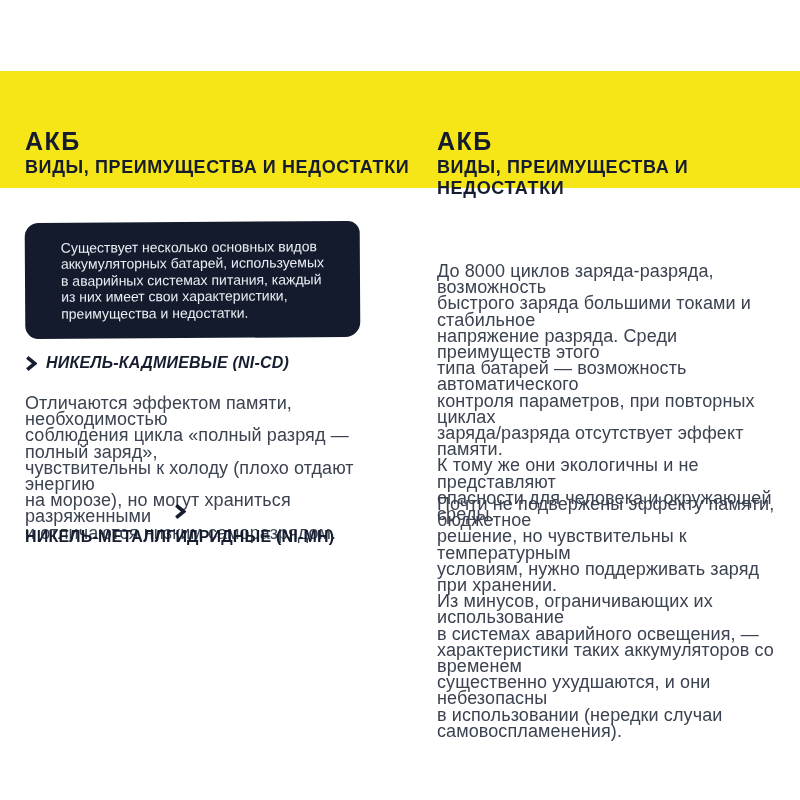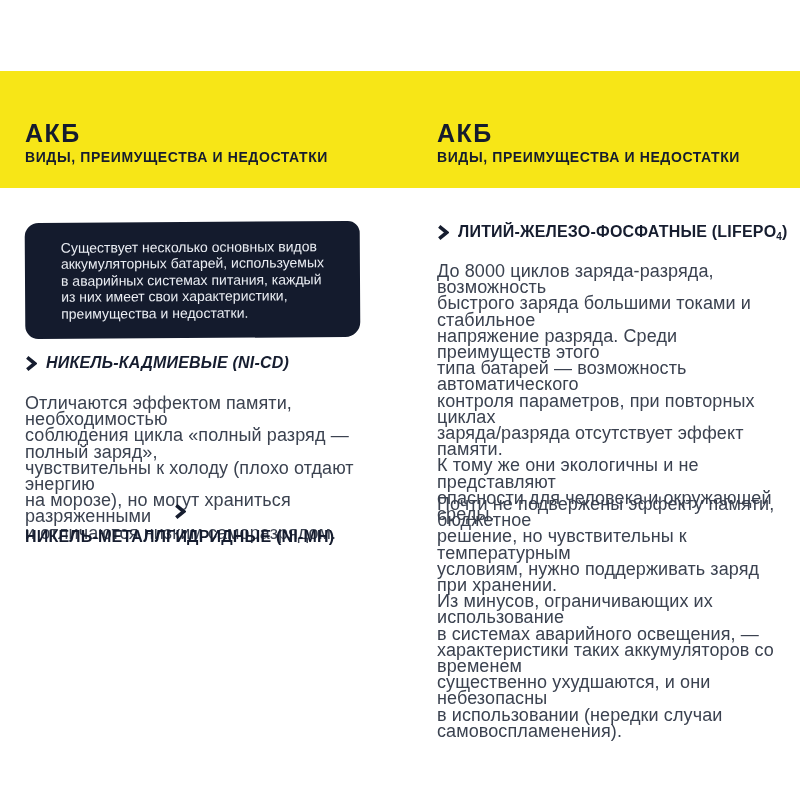--- a/index.html
+++ b/index.html
@@ -11,33 +11,33 @@
     background: #ffffff;
     overflow: hidden;
     font-family: "Liberation Sans", "DejaVu Sans", sans-serif;
   }
   .band {
     position: absolute;
     left: 0; top: 71px;
     width: 800px; height: 117px;
     background: var(--band-yellow, #F7E617);
   }
-  .header-block { position: absolute; top: 120px; }
+  .header-block { position: absolute; top: 128px; }
   .header-block.left  { left: 25px; }
   .header-block.right { left: 437px; }
   .header-title {
     font-size: 25px;
     font-weight: 800;
     line-height: 27px;
     letter-spacing: 1.5px;
     color: var(--navy, #151C2E);
   }
   .header-subtitle {
     margin-top: 2px;
-    font-size: 14px;
+    font-size: 18px;
     font-weight: 700;
     letter-spacing: 0.6px;
     color: var(--navy, #151C2E);
   }
   .intro-card {
     position: absolute;
     left: 25px; top: 222px;
     width: 335px;
     background: var(--intro-bg, #141B2D);
     color: var(--intro-text, #EAEDF3);
@@ -127,28 +127,20 @@
 
   <div class="section-heading h-nimh">
     <span class="chevron">
       <svg viewBox="0 0 12 16">
           <path d="M2 1.5 L10 8 L2 14.5" fill="none" stroke="#161D2F" stroke-width="3.8" stroke-linejoin="miter"></path>
         </svg>
     </span>
     <span>НИКЕЛЬ-МЕТАЛЛГИДРИДНЫЕ (NI-MH)</span>
   </div>
 
-  <div class="section-heading h-lifepo">
-    <span class="chevron">
-      <svg viewBox="0 0 12 16">
-          <path d="M2 1.5 L10 8 L2 14.5" fill="none" stroke="#161D2F" stroke-width="3.8" stroke-linejoin="miter"></path>
-        </svg>
-    </span>
-    <span><span>ЛИТИЙ-ЖЕЛЕЗО-ФОСФАТНЫЕ (LIFEPO</span><span class="heading-sub">4</span><span>)</span></span>
-  </div>
   <div class="body-text p-lifepo">До 8000 циклов заряда-разряда, возможность
 быстрого заряда большими токами и стабильное
 напряжение разряда. Среди преимуществ этого
 типа батарей — возможность автоматического
 контроля параметров, при повторных циклах
 заряда/разряда отсутствует эффект памяти.
 К тому же они экологичны и не представляют
 опасности для человека и окружающей среды.</div>
 
   <div class="body-text p-liion">Почти не подвержены эффекту памяти, бюджетное

